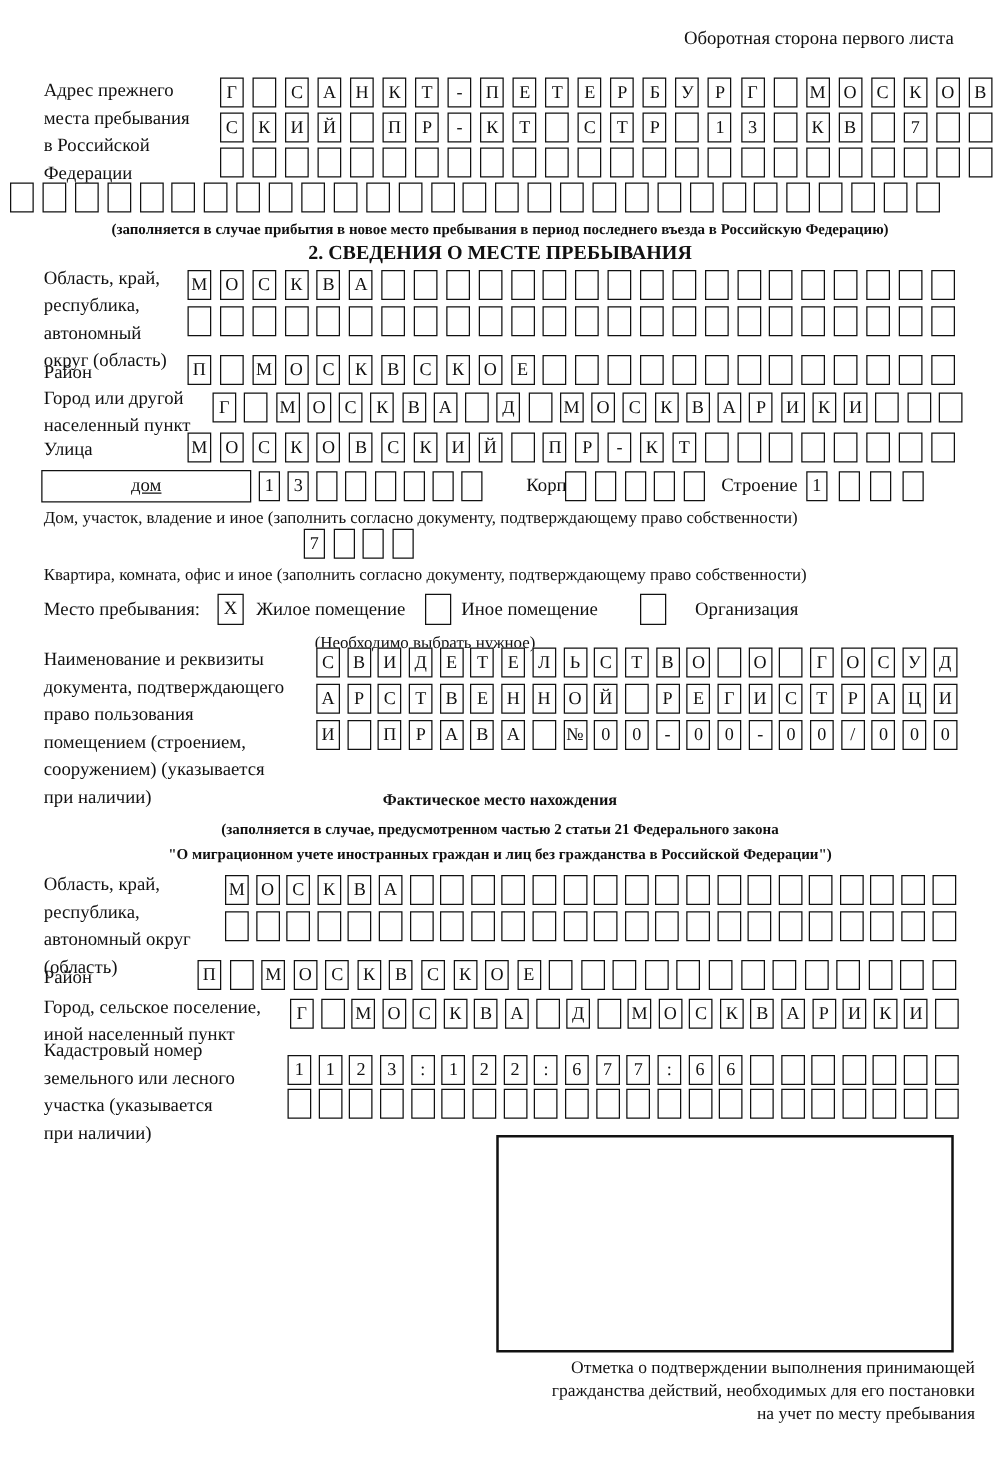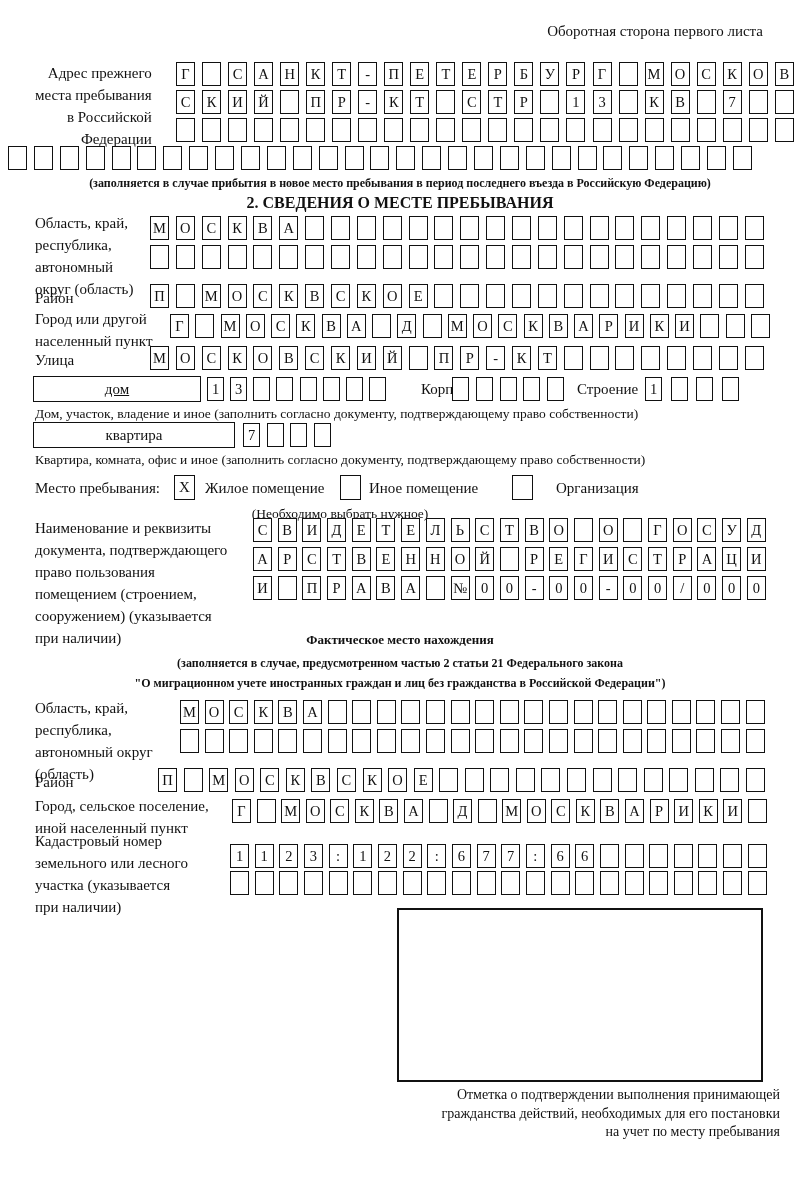--- a/index.html
+++ b/index.html
@@ -22,21 +22,21 @@
   .bigbox{position:absolute;border:2px solid #111;box-sizing:border-box;background:#fff;}
   .center-lines{text-align:right;}
 </style>
 </head>
 <body>
 
 <div class="page">
 
   <div class="abs lbl" style="top:20px;right:37px;">Оборотная сторона первого листа</div>
 
-  <div class="abs" style="left:35px;top:62px;text-align:right;">
+  <div class="abs" style="left:35px;top:62px;">
     <div class="lbl">Адрес прежнего</div>
     <div class="lbl">места пребывания</div>
     <div class="lbl">в Российской</div>
     <div class="lbl">Федерации</div>
   </div>
   <div class="cellrow" style="left:176px;top:62px;width:618px;">
       <span class="cell">Г</span>
       <span class="cell"></span>
       <span class="cell">С</span>
       <span class="cell">А</span>
@@ -315,21 +315,20 @@
     </div>
   <div class="abs lbl" style="left:577px;top:378px;">Строение</div>
   <div class="cellrow small" style="left:645px;top:377px;width:94px;">
       <span class="cell">1</span>
       <span class="cell"></span>
       <span class="cell"></span>
       <span class="cell"></span>
     </div>
   <div class="abs cap" style="left:35px;top:406px;">Дом, участок, владение и иное (заполнить согласно документу, подтверждающему право собственности)</div>
 
-  <div class="widebox" style="left:33px;top:422px;width:202px;">квартира</div>
   <div class="cellrow small" style="left:243px;top:423px;width:88px;">
       <span class="cell">7</span>
       <span class="cell"></span>
       <span class="cell"></span>
       <span class="cell"></span>
     </div>
   <div class="abs cap" style="left:35px;top:452px;">Квартира, комната, офис и иное (заполнить согласно документу, подтверждающему право собственности)</div>
 
   <div class="abs lbl" style="left:35px;top:477px;">Место пребывания:</div>
   <div class="checkbox" style="left:174px;top:475px;">X</div>

